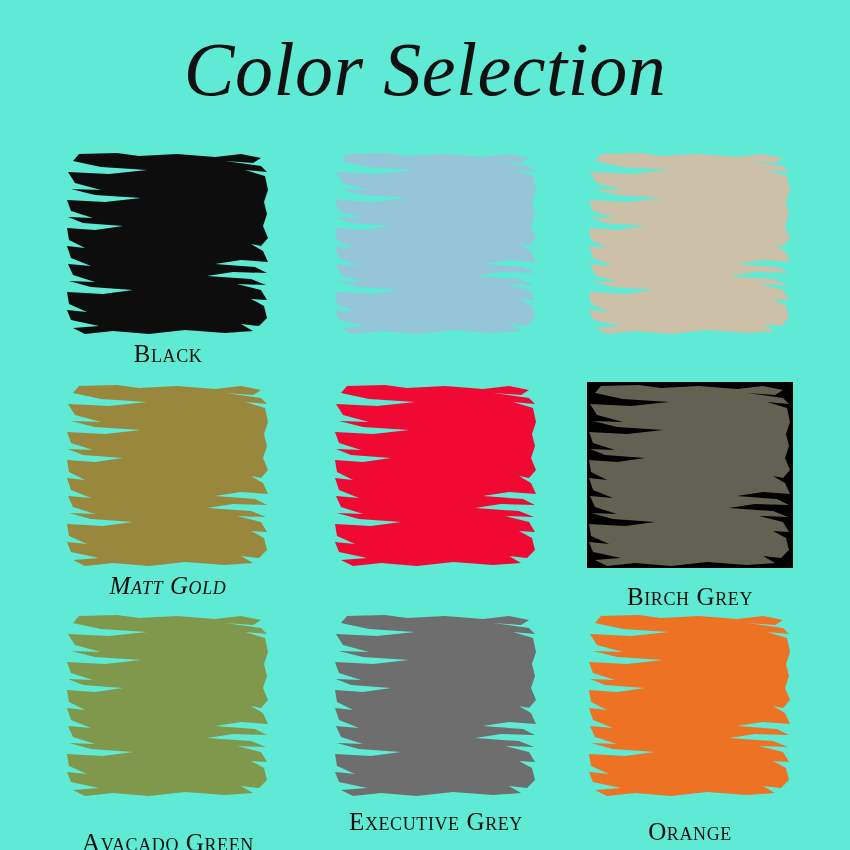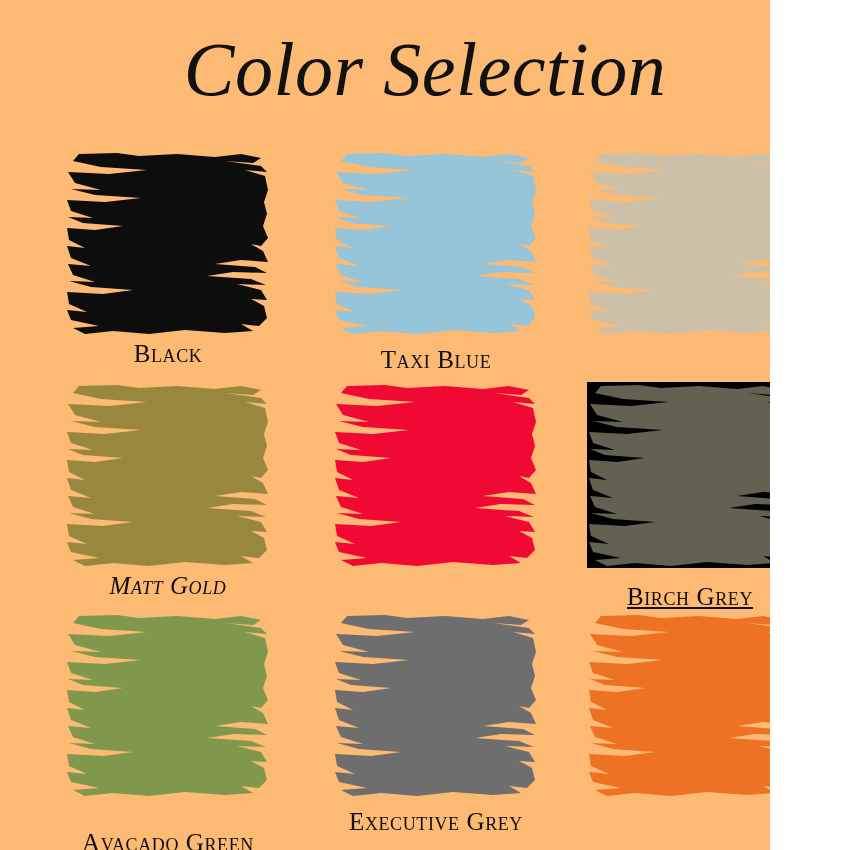--- a/index.html
+++ b/index.html
@@ -2,23 +2,23 @@
 <html><head>
 <meta charset="utf-8">
 <style>
   html, body {
     margin: 0;
     padding: 0;
     background: #ffffff;
   }
   #page {
     position: relative;
-    width: 770px;
+    width: 850px;
     height: 850px;
-    background: #fdba74;
+    background: #5eead4;
     overflow: hidden;
     font-family: "Liberation Serif", "DejaVu Serif", serif;
   }
 
   
   #title {
     position: absolute;
     top: 26px;
     left: 0;
     width: 850px;
@@ -108,21 +108,20 @@
       </div>
       <div class="cell" style="left: 333px; top: 10px;">
         <div class="swatch-wrap">
           <div class="swatch-backing"></div>
           <div class="swatch">
             <svg viewBox="0 0 206 186" preserveAspectRatio="none">
               <path d="M 14,4 L 52,3 L 74,6 L 112,4 L 150,7 L 176,4 L 196,8 L 188,13 L 160,11 L 196,16 L 202,22 L 180,20 L 200,26 L 203,40 L 199,52 L 202,64 L 198,76 L 203,88 L 196,96 L 186,94 L 198,101 L 203,112 L 176,110 L 150,114 L 190,117 L 202,123 L 168,122 L 142,126 L 186,129 L 201,135 L 172,134 L 196,140 L 202,150 L 186,149 L 199,156 L 202,168 L 194,176 L 176,174 L 188,181 L 160,183 L 120,180 L 84,184 L 48,181 L 20,184 L 8,178 L 34,176 L 6,170 L 2,160 L 22,162 L 4,154 L 2,142 L 38,144 L 68,140 L 26,137 L 4,131 L 30,132 L 8,125 L 3,114 L 26,116 L 6,108 L 2,96 L 20,98 L 4,90 L 2,78 L 30,80 L 58,76 L 18,73 L 3,67 L 28,68 L 6,61 L 2,50 L 40,52 L 76,48 L 30,45 L 6,39 L 36,40 L 10,33 L 3,22 L 44,24 L 82,20 L 36,17 L 8,11 Z" fill="#96c4d8"></path>
             </svg>
           </div>
         </div>
-        <div class="label" style="top: 196px;">Taxi Blue</div>
       </div>
       <div class="cell" style="left: 587px; top: 10px;">
         <div class="swatch-wrap">
           <div class="swatch-backing"></div>
           <div class="swatch">
             <svg viewBox="0 0 206 186" preserveAspectRatio="none">
               <path d="M 14,4 L 52,3 L 74,6 L 112,4 L 150,7 L 176,4 L 196,8 L 188,13 L 160,11 L 196,16 L 202,22 L 180,20 L 200,26 L 203,40 L 199,52 L 202,64 L 198,76 L 203,88 L 196,96 L 186,94 L 198,101 L 203,112 L 176,110 L 150,114 L 190,117 L 202,123 L 168,122 L 142,126 L 186,129 L 201,135 L 172,134 L 196,140 L 202,150 L 186,149 L 199,156 L 202,168 L 194,176 L 176,174 L 188,181 L 160,183 L 120,180 L 84,184 L 48,181 L 20,184 L 8,178 L 34,176 L 6,170 L 2,160 L 22,162 L 4,154 L 2,142 L 38,144 L 68,140 L 26,137 L 4,131 L 30,132 L 8,125 L 3,114 L 26,116 L 6,108 L 2,96 L 20,98 L 4,90 L 2,78 L 30,80 L 58,76 L 18,73 L 3,67 L 28,68 L 6,61 L 2,50 L 40,52 L 76,48 L 30,45 L 6,39 L 36,40 L 10,33 L 3,22 L 44,24 L 82,20 L 36,17 L 8,11 Z" fill="#ccc0a8"></path>
             </svg>
           </div>
         </div>
@@ -150,21 +149,21 @@
       </div>
       <div class="cell" style="left: 587px; top: 242px;">
         <div class="swatch-wrap">
           <div class="swatch-backing has-backing" style="background: rgb(0, 0, 0);"></div>
           <div class="swatch">
             <svg viewBox="0 0 206 186" preserveAspectRatio="none">
               <path d="M 14,4 L 52,3 L 74,6 L 112,4 L 150,7 L 176,4 L 196,8 L 188,13 L 160,11 L 196,16 L 202,22 L 180,20 L 200,26 L 203,40 L 199,52 L 202,64 L 198,76 L 203,88 L 196,96 L 186,94 L 198,101 L 203,112 L 176,110 L 150,114 L 190,117 L 202,123 L 168,122 L 142,126 L 186,129 L 201,135 L 172,134 L 196,140 L 202,150 L 186,149 L 199,156 L 202,168 L 194,176 L 176,174 L 188,181 L 160,183 L 120,180 L 84,184 L 48,181 L 20,184 L 8,178 L 34,176 L 6,170 L 2,160 L 22,162 L 4,154 L 2,142 L 38,144 L 68,140 L 26,137 L 4,131 L 30,132 L 8,125 L 3,114 L 26,116 L 6,108 L 2,96 L 20,98 L 4,90 L 2,78 L 30,80 L 58,76 L 18,73 L 3,67 L 28,68 L 6,61 L 2,50 L 40,52 L 76,48 L 30,45 L 6,39 L 36,40 L 10,33 L 3,22 L 44,24 L 82,20 L 36,17 L 8,11 Z" fill="#636152"></path>
             </svg>
           </div>
         </div>
-        <div class="label" style="top: 201px; text-decoration: underline;">Birch Grey</div>
+        <div class="label" style="top: 201px;">Birch Grey</div>
       </div>
       <div class="cell" style="left: 65px; top: 472px;">
         <div class="swatch-wrap">
           <div class="swatch-backing"></div>
           <div class="swatch">
             <svg viewBox="0 0 206 186" preserveAspectRatio="none">
               <path d="M 14,4 L 52,3 L 74,6 L 112,4 L 150,7 L 176,4 L 196,8 L 188,13 L 160,11 L 196,16 L 202,22 L 180,20 L 200,26 L 203,40 L 199,52 L 202,64 L 198,76 L 203,88 L 196,96 L 186,94 L 198,101 L 203,112 L 176,110 L 150,114 L 190,117 L 202,123 L 168,122 L 142,126 L 186,129 L 201,135 L 172,134 L 196,140 L 202,150 L 186,149 L 199,156 L 202,168 L 194,176 L 176,174 L 188,181 L 160,183 L 120,180 L 84,184 L 48,181 L 20,184 L 8,178 L 34,176 L 6,170 L 2,160 L 22,162 L 4,154 L 2,142 L 38,144 L 68,140 L 26,137 L 4,131 L 30,132 L 8,125 L 3,114 L 26,116 L 6,108 L 2,96 L 20,98 L 4,90 L 2,78 L 30,80 L 58,76 L 18,73 L 3,67 L 28,68 L 6,61 L 2,50 L 40,52 L 76,48 L 30,45 L 6,39 L 36,40 L 10,33 L 3,22 L 44,24 L 82,20 L 36,17 L 8,11 Z" fill="#80984c"></path>
             </svg>
           </div>
         </div>
@@ -183,16 +182,17 @@
       </div>
       <div class="cell" style="left: 587px; top: 472px;">
         <div class="swatch-wrap">
           <div class="swatch-backing"></div>
           <div class="swatch">
             <svg viewBox="0 0 206 186" preserveAspectRatio="none">
               <path d="M 14,4 L 52,3 L 74,6 L 112,4 L 150,7 L 176,4 L 196,8 L 188,13 L 160,11 L 196,16 L 202,22 L 180,20 L 200,26 L 203,40 L 199,52 L 202,64 L 198,76 L 203,88 L 196,96 L 186,94 L 198,101 L 203,112 L 176,110 L 150,114 L 190,117 L 202,123 L 168,122 L 142,126 L 186,129 L 201,135 L 172,134 L 196,140 L 202,150 L 186,149 L 199,156 L 202,168 L 194,176 L 176,174 L 188,181 L 160,183 L 120,180 L 84,184 L 48,181 L 20,184 L 8,178 L 34,176 L 6,170 L 2,160 L 22,162 L 4,154 L 2,142 L 38,144 L 68,140 L 26,137 L 4,131 L 30,132 L 8,125 L 3,114 L 26,116 L 6,108 L 2,96 L 20,98 L 4,90 L 2,78 L 30,80 L 58,76 L 18,73 L 3,67 L 28,68 L 6,61 L 2,50 L 40,52 L 76,48 L 30,45 L 6,39 L 36,40 L 10,33 L 3,22 L 44,24 L 82,20 L 36,17 L 8,11 Z" fill="#ed7223"></path>
             </svg>
           </div>
         </div>
+        <div class="label" style="top: 206px;">Orange</div>
       </div>
     </div>
 
 </div>
 
 </body></html>

